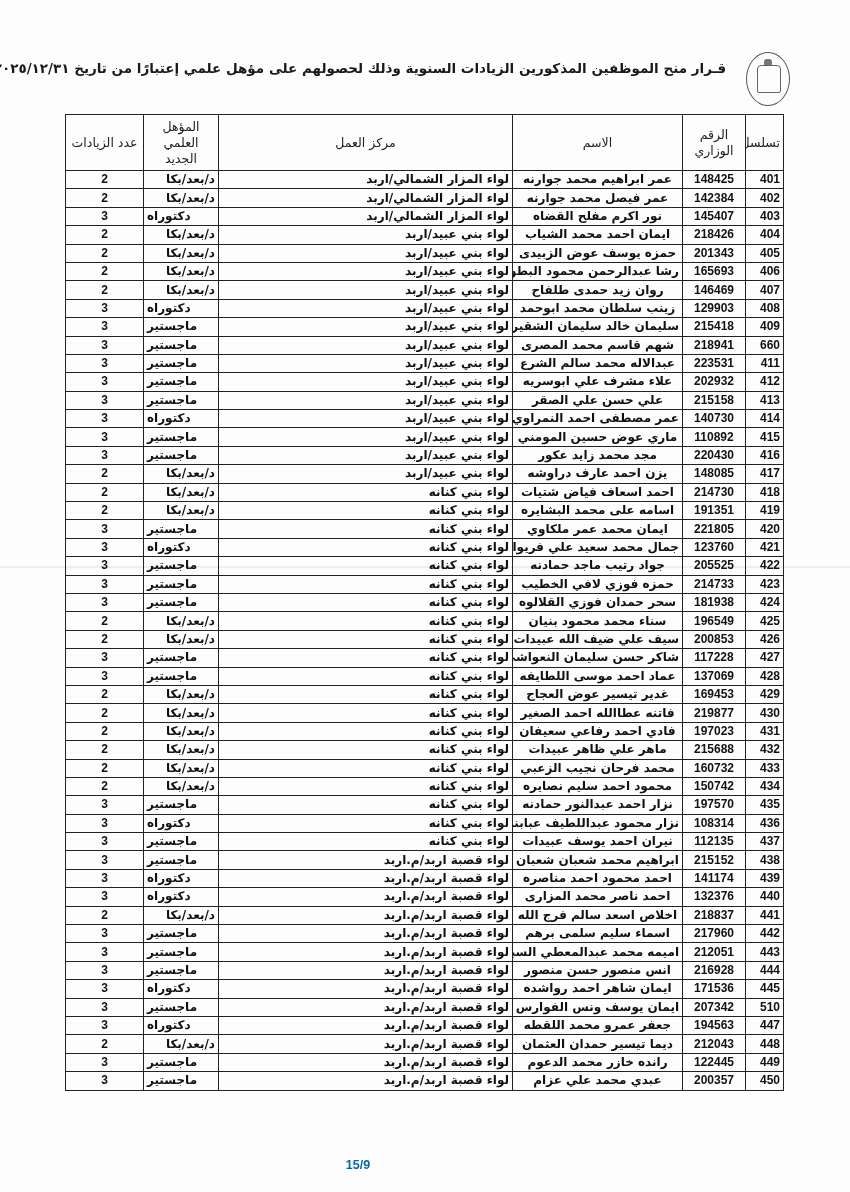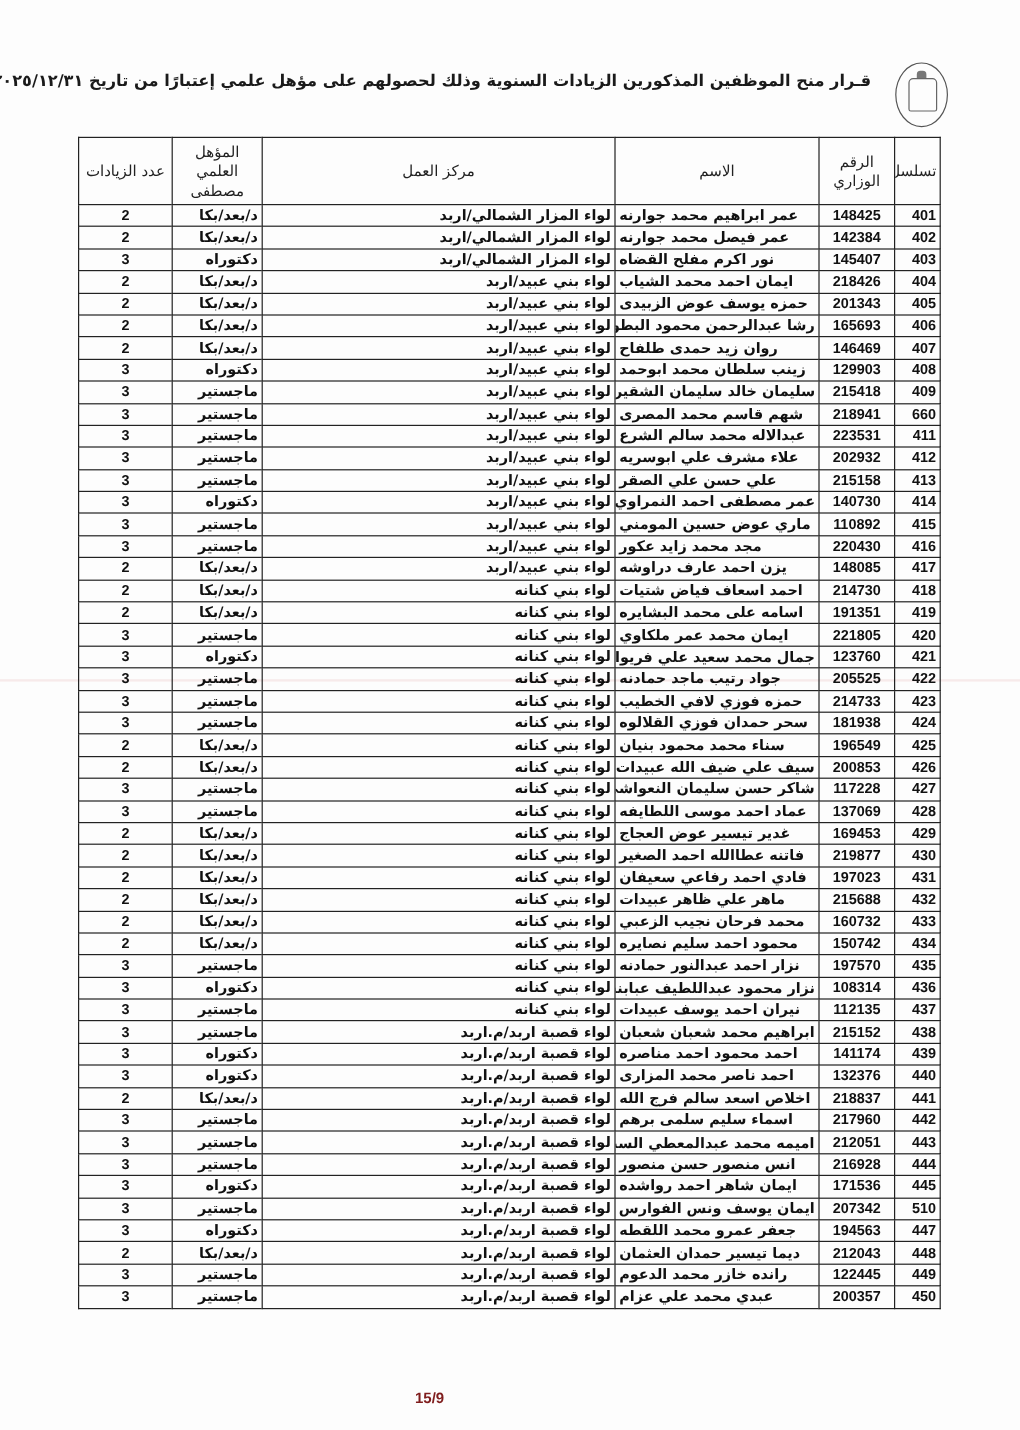--- a/index.html
+++ b/index.html
@@ -12,27 +12,27 @@
   .seal .inner { position:absolute; left:10px; top:12px; width:22px; height:26px; border:1.5px solid #666; border-radius:4px 4px 2px 2px; }
   .seal .crown { position:absolute; left:17px; top:6px; width:8px; height:6px; background:#777; border-radius:3px 3px 0 0; }
   .title { position:absolute; right:64px; top:8px; direction:rtl; font-family:"DejaVu Sans", sans-serif;
            font-weight:bold; font-size:13.5px; white-space:nowrap; color:#1a1a1a; letter-spacing:0; }
   table.roster { position:absolute; left:65px; top:114px; border-collapse:collapse; direction:rtl; table-layout:fixed; width:718px; }
   table.roster th, table.roster td { border:1.4px solid #222; padding:0 3px; overflow:hidden; white-space:nowrap; }
   table.roster th { height:55px; font-weight:normal; font-size:12.5px; line-height:16px; text-align:center; color:#222; }
   table.roster td { height:17.4px; font-size:12px; line-height:17px; }
   td.serial { text-align:right; font-family:"Liberation Sans", sans-serif; font-size:13.5px; font-weight:bold; }
   td.mid { text-align:center; font-family:"Liberation Sans", sans-serif; font-size:13.5px; font-weight:bold; }
-  td.name { text-align:left; font-weight:bold; font-size:11.5px; }
+  td.name { text-align:center; font-weight:bold; font-size:11.5px; }
   td.center { text-align:right; font-weight:bold; font-size:11.5px; padding-right:3px; }
-  td.qual { text-align:right; font-weight:bold; font-size:11px; }
+  td.qual { text-align:left; font-weight:bold; font-size:11px; }
   td.qual.short { text-align:right; }
   td.count { text-align:center; font-family:"Liberation Sans", sans-serif; font-weight:bold; font-size:13.5px; }
   .pagenum { position:absolute; left:0; width:716px; top:1158px; text-align:center; font-family:"Liberation Sans", sans-serif;
-             font-size:12.5px; font-weight:bold; color:#7f1d1d; }
+             font-size:12.5px; font-weight:bold; color:#0369a1; }
   .scanline { position:absolute; left:0; top:566px; width:850px; height:2px; background:#f4dede; opacity:0.6; }
 </style>
 </head>
 <body>
 
 <div class="page">
   <div class="scanline"></div>
 
   <div class="header">
     <div class="seal">
@@ -50,21 +50,21 @@
       <col style="width:294px">
       <col style="width:75px">
       <col style="width:78px">
     </colgroup>
     <thead>
       <tr>
         <th>تسلسل</th>
         <th style="white-space:normal">الرقم الوزاري</th>
         <th>الاسم</th>
         <th>مركز العمل</th>
-        <th style="white-space:normal">المؤهل العلمي مصطفى</th>
+        <th style="white-space:normal">المؤهل العلمي الجديد</th>
         <th style="white-space:normal">عدد الزيادات</th>
       </tr>
     </thead>
     <tbody id="rows">
         <tr>
           <td class="serial">401</td>
           <td class="mid">148425</td>
           <td class="name">عمر ابراهيم محمد جوارنه</td>
           <td class="center">لواء المزار الشمالي/اربد</td>
           <td class="qual short">د/بعد/بكا</td>

